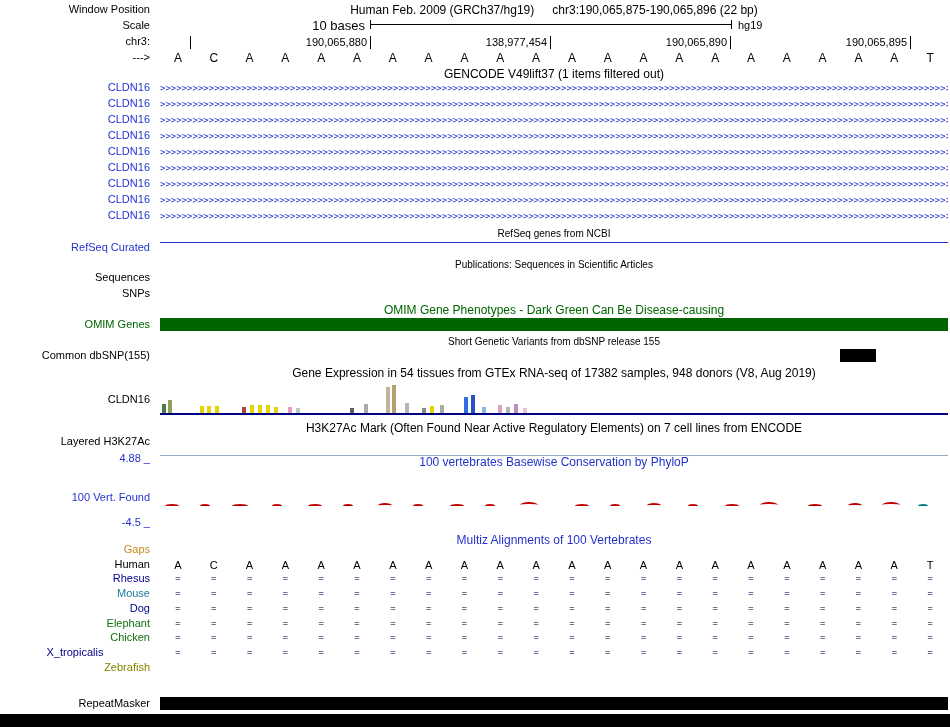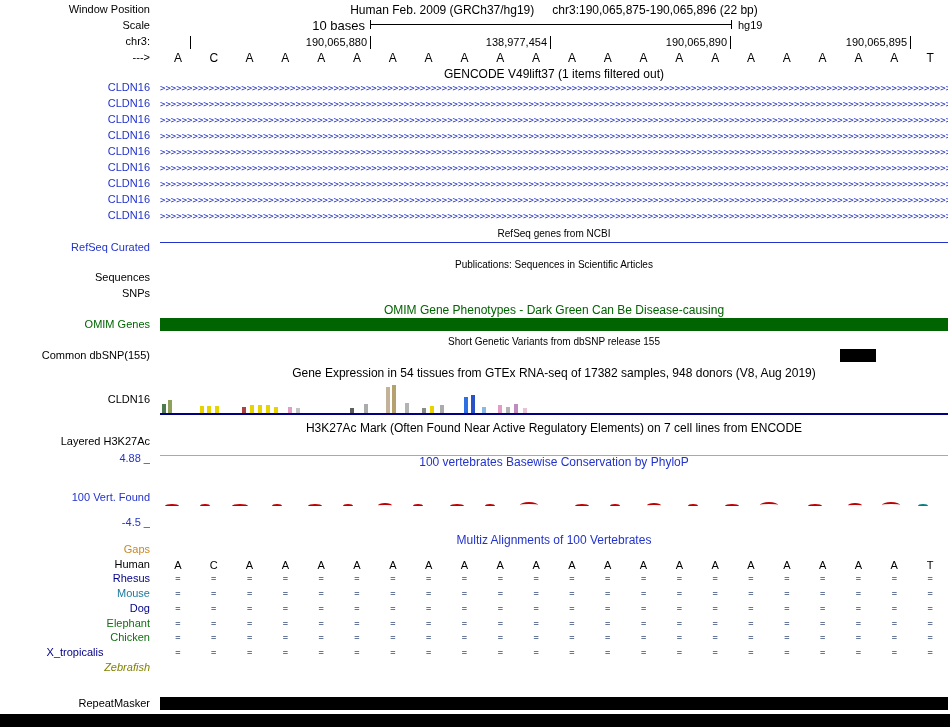--- a/index.html
+++ b/index.html
@@ -400,21 +400,21 @@
           <span class="mzalign" style="left: 555.182px;">=</span>
           <span class="mzalign" style="left: 591px;">=</span>
           <span class="mzalign" style="left: 626.818px;">=</span>
           <span class="mzalign" style="left: 662.636px;">=</span>
           <span class="mzalign" style="left: 698.455px;">=</span>
           <span class="mzalign" style="left: 734.273px;">=</span>
           <span class="mzalign" style="left: 770.091px;">=</span>
         </div>
       </div>
       <div class="mzrow" style="top: 661px;">
-        <div class="left-label" style="color: rgb(128, 128, 0); font-style: italic;">Zebrafish</div>
+        <div class="left-label" style="color: rgb(128, 128, 0);">Zebrafish</div>
         <div class="track-area" style="top: 0px; height: 14px;"></div>
       </div>
     </div>
 
   <div class="left-label" style="top:697px">RepeatMasker</div>
   <div class="solidbar" style="top:697px;height:13px;background:#000"></div>
 
   <div style="position:absolute;left:0;top:714px;width:950px;height:13px;background:#000"></div>
 </div>
 

